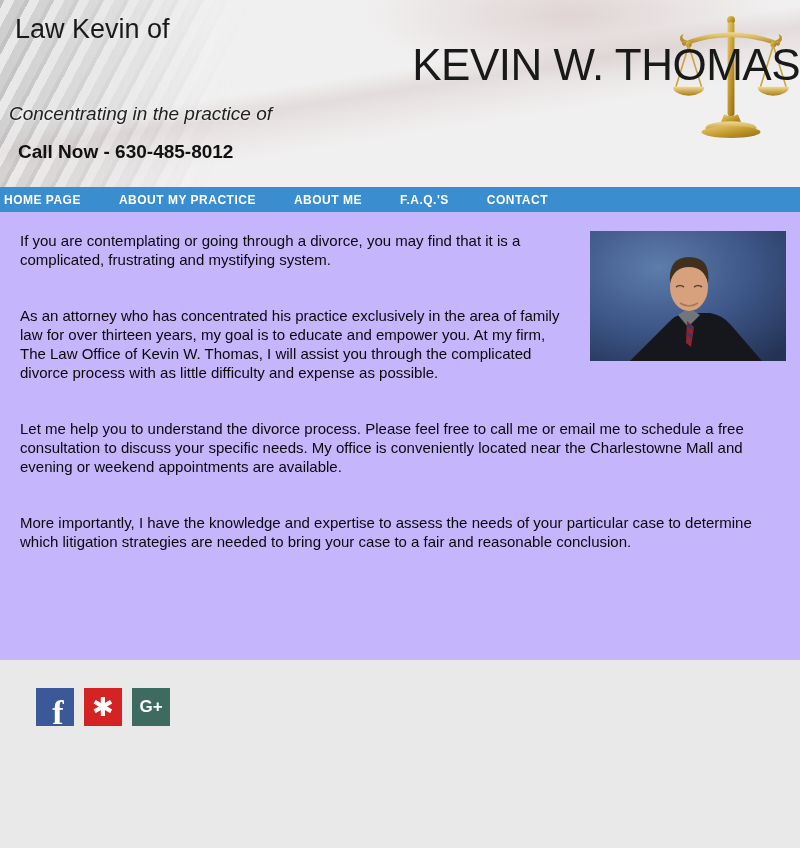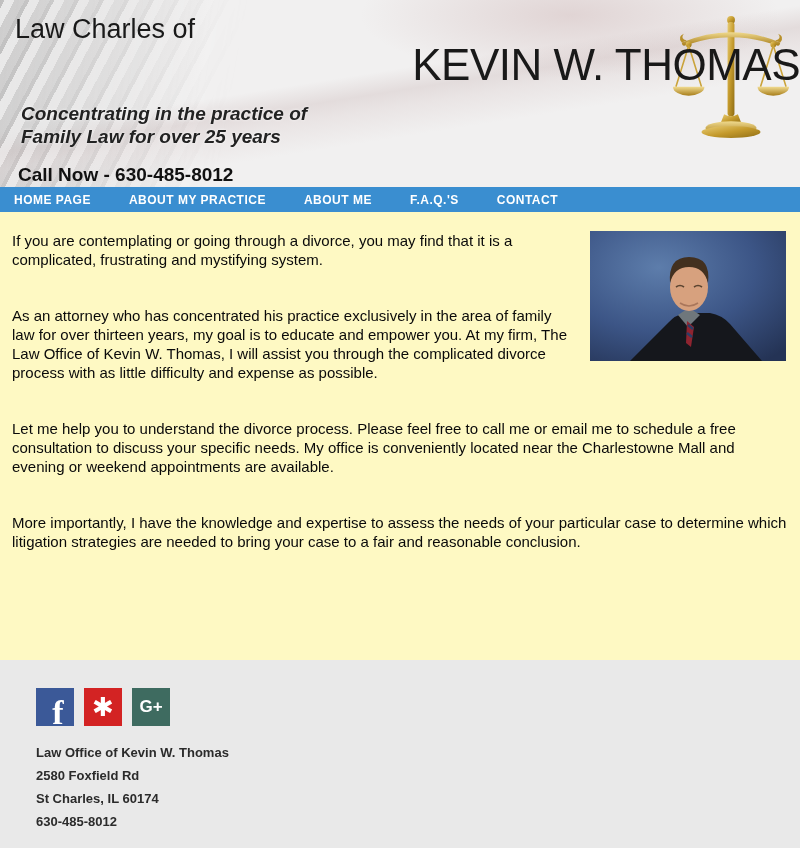--- a/index.html
+++ b/index.html
@@ -19,34 +19,34 @@
   .header::before {
     content:""; position:absolute; left:0; top:0; width:300px; height:187px;
     background:repeating-linear-gradient(118deg, rgba(140,140,140,.22) 0 4px, rgba(255,255,255,.55) 4px 13px, rgba(200,200,200,.18) 13px 22px);
     -webkit-mask-image:linear-gradient(100deg,#000 0%,transparent 75%);
     mask-image:linear-gradient(100deg,#000 0%,transparent 75%);
     pointer-events:none;
   }
   .title-block { position:relative; padding:14px 0 0 15px; color:#191919; z-index:2; }
   .title-line1 { font-size:27px; line-height:30px; font-weight:400; letter-spacing:0; }
   .title-line2 { font-size:44px; line-height:42px; font-weight:400; letter-spacing:-0.5px;text-align:right; }
-  .tagline { position:relative; z-index:2; margin:16px 0 0 21px; font-size:19px; line-height:23px;
-             font-weight:700; font-style:italic; color:#222;
+  .tagline { position:relative; z-index:2; margin:16px 0 0 9px; font-size:19px; line-height:23px;
+             font-weight:400; font-style:italic; color:#222;
              text-shadow:0 0 3px rgba(255,255,255,.8); }
   .call-now { position:relative; z-index:2; margin:16px 10px 0 18px; font-size:19px; font-weight:700; color:#111; }
 
   .scales { position:absolute; top:12px; right:10px; width:118px; height:128px; z-index:1; }
 
   
-  .nav { height:25px; background:#3a8ed0; display:flex; align-items:center; padding-left:14px; }
+  .nav { height:25px; background:#3a8ed0; display:flex; align-items:center; padding-left:4px; }
   .nav a { color:#fff; text-decoration:none; font-size:12px; font-weight:700;
            letter-spacing:.5px; text-transform:uppercase; margin-right:38px; white-space:nowrap; }
 
   
-  .main { padding:19px 12px 0 12px; min-height:448px; background:#fef9c3; }
+  .main { padding:19px 12px 0 20px; min-height:448px; background:#c4b5fd; }
   .portrait { float:right; width:196px; height:130px; margin:0 2px 16px 22px; display:block; }
   .main p { font-size:15px; line-height:19px; color:#0a0a0a; margin-bottom:37px; }
 
   
   .footer { background:#e9e9e9; height:188px; padding:28px 36px 0 36px; }
   .social-row { display:flex; gap:10px; margin-bottom:15px; }
   .social { width:38px; height:38px; display:flex; align-items:center; justify-content:center;
             color:#fff; cursor:pointer; overflow:hidden; position:relative; }
   .social.fb { background:#3b5998; }
   .social.fb span { font-weight:700; font-size:34px; line-height:1; position:relative; top:6px; left:3px;
@@ -85,26 +85,25 @@
       <path d="M17 34 L4 76 M17 34 L30 76" stroke="#caa33a" stroke-width="1.6" fill="none"></path>
       <path d="M103 34 L90 76 M103 34 L116 76" stroke="#caa33a" stroke-width="1.6" fill="none"></path>
       <path d="M1 76 H33 A16 9 0 0 1 1 76 Z" fill="url(#gold2)"></path>
       <path d="M87 76 H119 A16 9 0 0 1 87 76 Z" fill="url(#gold2)"></path>
       <path d="M53 104 q7 4 14 0 l4 10 h-22 Z" fill="url(#gold)"></path>
       <ellipse cx="60" cy="118" rx="26" ry="7" fill="url(#gold2)"></ellipse>
       <ellipse cx="60" cy="122" rx="30" ry="6" fill="url(#gold)"></ellipse>
     </svg>
 
     <div class="title-block">
-      <div class="title-line1">Law Charles of</div>
+      <div class="title-line1">Law Kevin of</div>
       <div class="title-line2">KEVIN W. THOMAS</div>
     </div>
     <div class="tagline">
       <div>Concentrating in the practice of</div>
-      <div>Family Law for over 25 years</div>
     </div>
     <div class="call-now">Call Now - 630-485-8012</div>
   </div>
 
   <div class="nav">
     <a href="#">HOME PAGE</a>
     <a href="#">ABOUT MY PRACTICE</a>
     <a href="#">ABOUT ME</a>
     <a href="#">F.A.Q.'S</a>
     <a href="#">CONTACT</a>
@@ -141,21 +140,15 @@
       <div class="social fb">
         <span>f</span>
       </div>
       <div class="social yelp">
         <span>✱</span>
       </div>
       <div class="social gplus">
         <span>G+</span>
       </div>
     </div>
-    <div class="footer-lines">
-      <div>Law Office of Kevin W. Thomas</div>
-      <div>2580 Foxfield Rd</div>
-      <div>St Charles, IL 60174</div>
-      <div>630-485-8012</div>
-    </div>
   </div>
 
 </div>
 
 </body></html>

